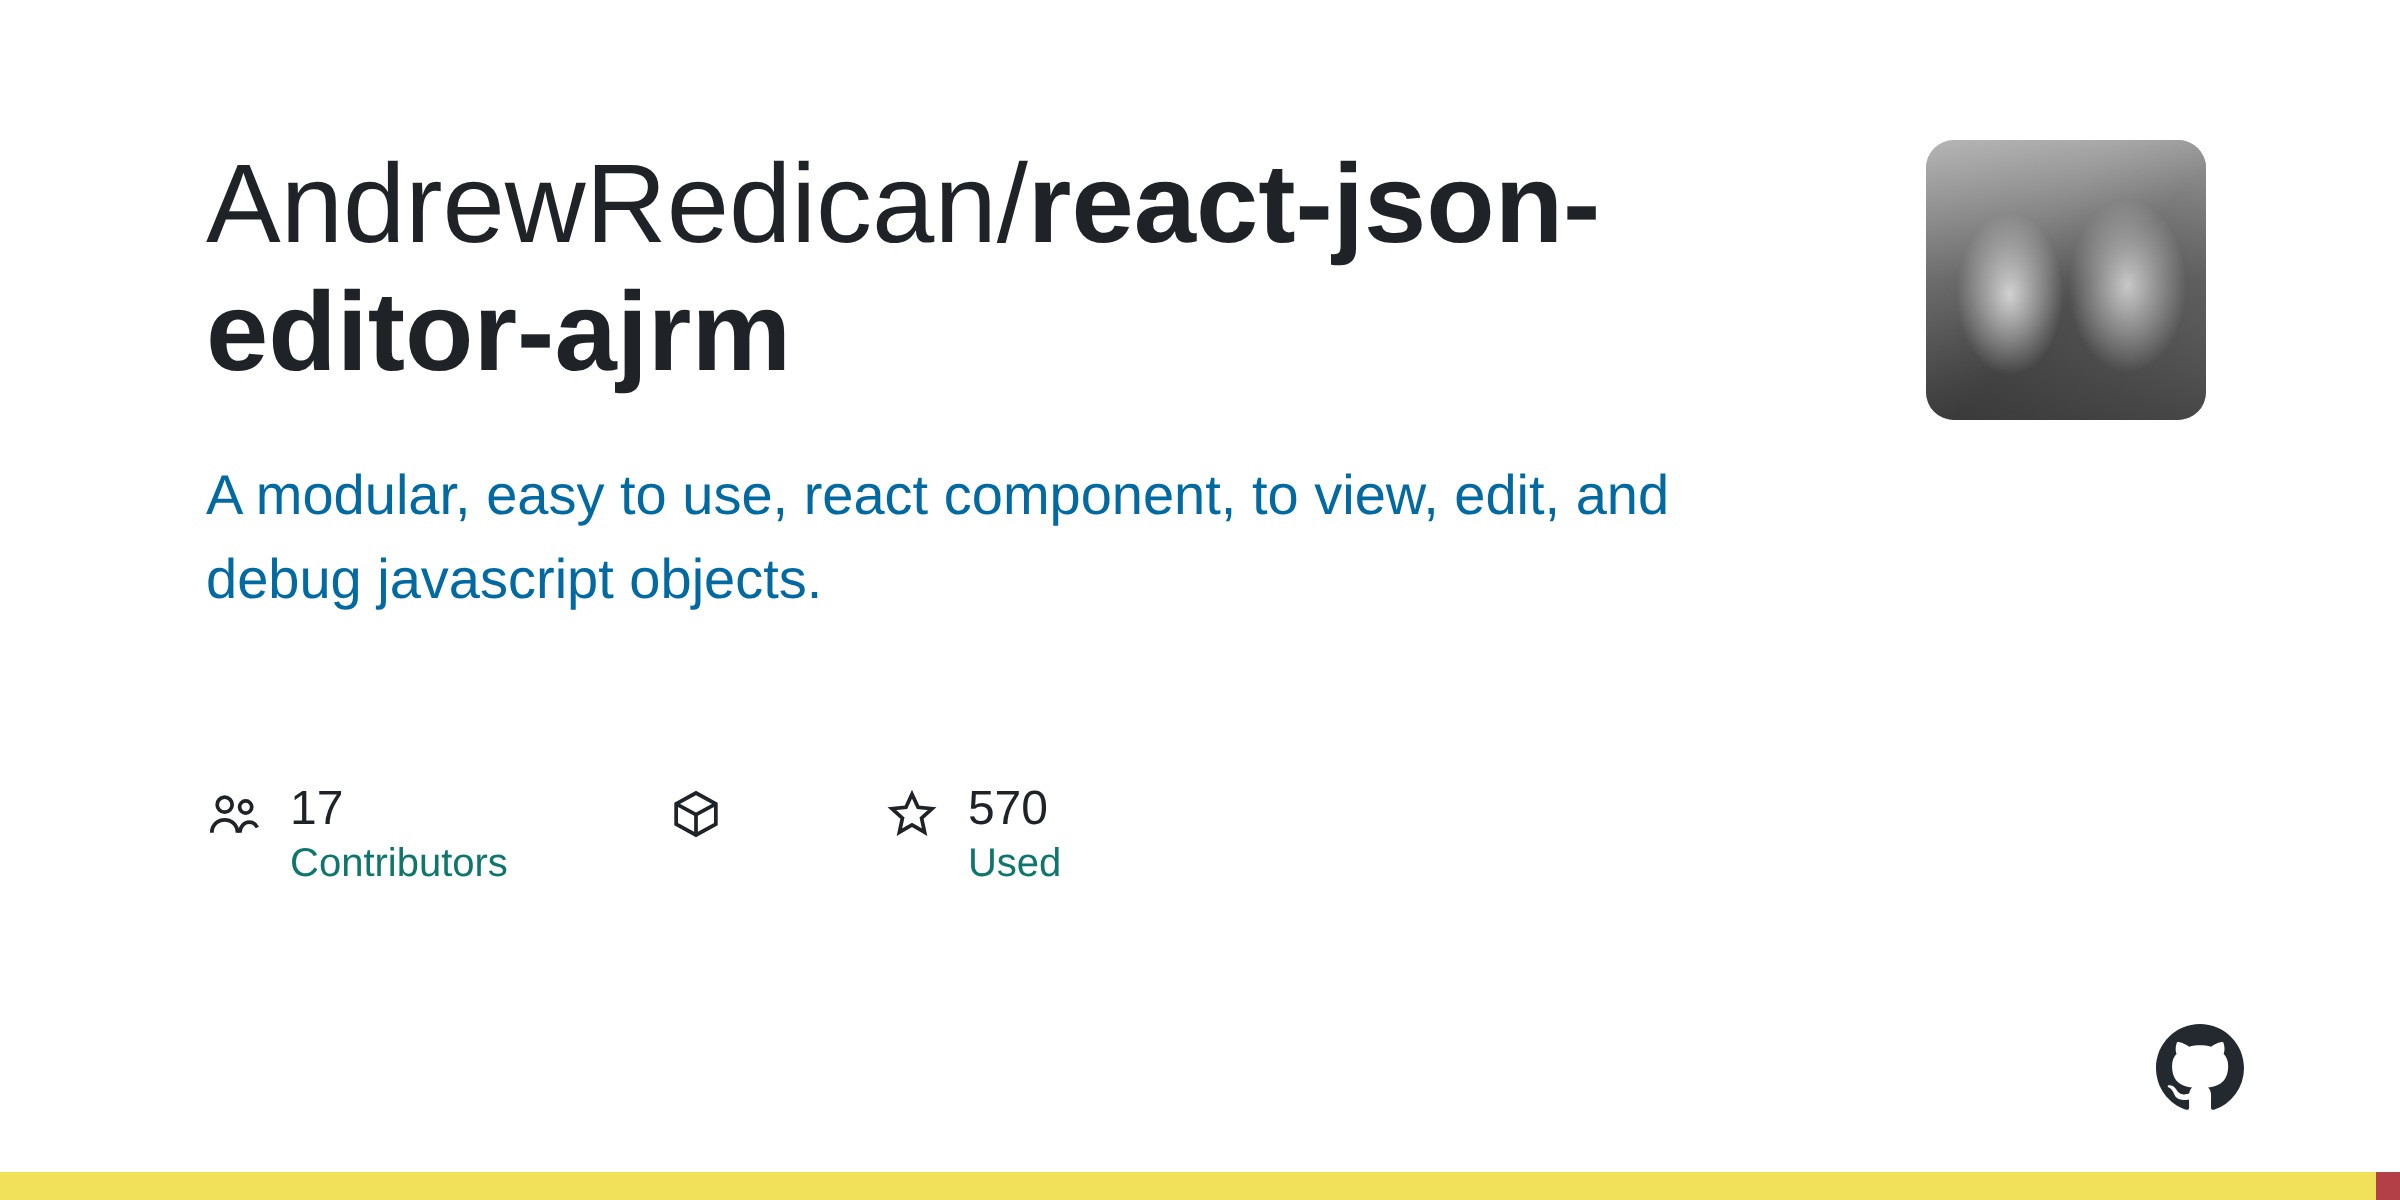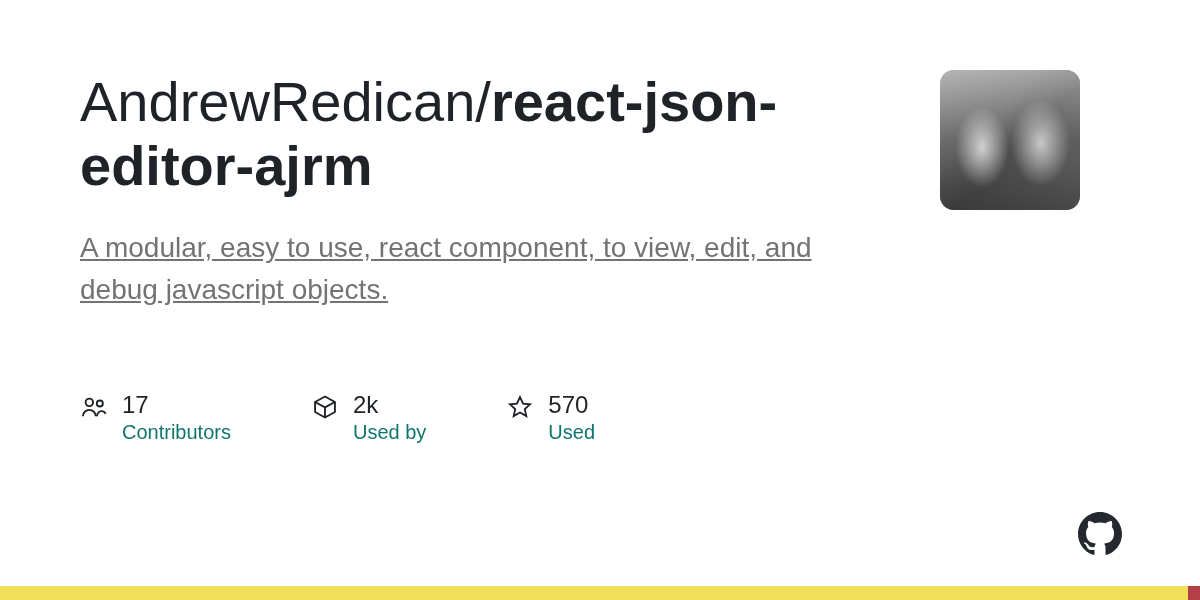--- a/index.html
+++ b/index.html
@@ -12,38 +12,38 @@
       overflow: hidden;
     }
     .container {
       padding: 70px 80px 0 80px;
       display: flex;
       gap: 40px;
     }
     .main {
       flex: 1;
       max-width: 820px;
+      margin-left: 23px;
     }
     .title {
       font-size: 56px;
       line-height: 1.15;
       color: #1f2328;
       font-weight: 400;
       margin-bottom: 28px;
     }
     .title .owner { font-weight: 400; }
     .title .slash { font-weight: 400; color: #1f2328; }
     .title .repo { font-weight: 700; }
     .description {
       font-size: 28px;
       line-height: 1.5;
-      color: #737373;
+      color: #0369a1;
       margin-bottom: 80px;
       max-width: 760px;
-      text-decoration: underline;
     }
     .stats {
       display: flex;
       gap: 80px;
     }
     .stat {
       display: flex;
       gap: 14px;
       align-items: flex-start;
     }
@@ -136,24 +136,20 @@
       </div>
 
       <div class="stat">
         <span class="stat-icon">
           <svg viewBox="0 0 24 24">
               <path d="M12 3l8.5 4.7v8.6L12 21l-8.5-4.7V7.7L12 3z"></path>
               <path d="M3.5 7.7L12 12.3l8.5-4.6"></path>
               <path d="M12 12.3V21"></path>
             </svg>
         </span>
-        <div class="stat-body">
-          <span class="stat-value">2k</span>
-          <span class="stat-label">Used by</span>
-        </div>
       </div>
 
       <div class="stat">
         <span class="stat-icon">
           <svg viewBox="0 0 24 24">
               <path d="M12 3.5l2.6 5.6 6 .6-4.5 4.1 1.3 6-5.4-3.1-5.4 3.1 1.3-6L3.4 9.7l6-.6L12 3.5z"></path>
             </svg>
         </span>
         <div class="stat-body">
           <span class="stat-value">570</span>

